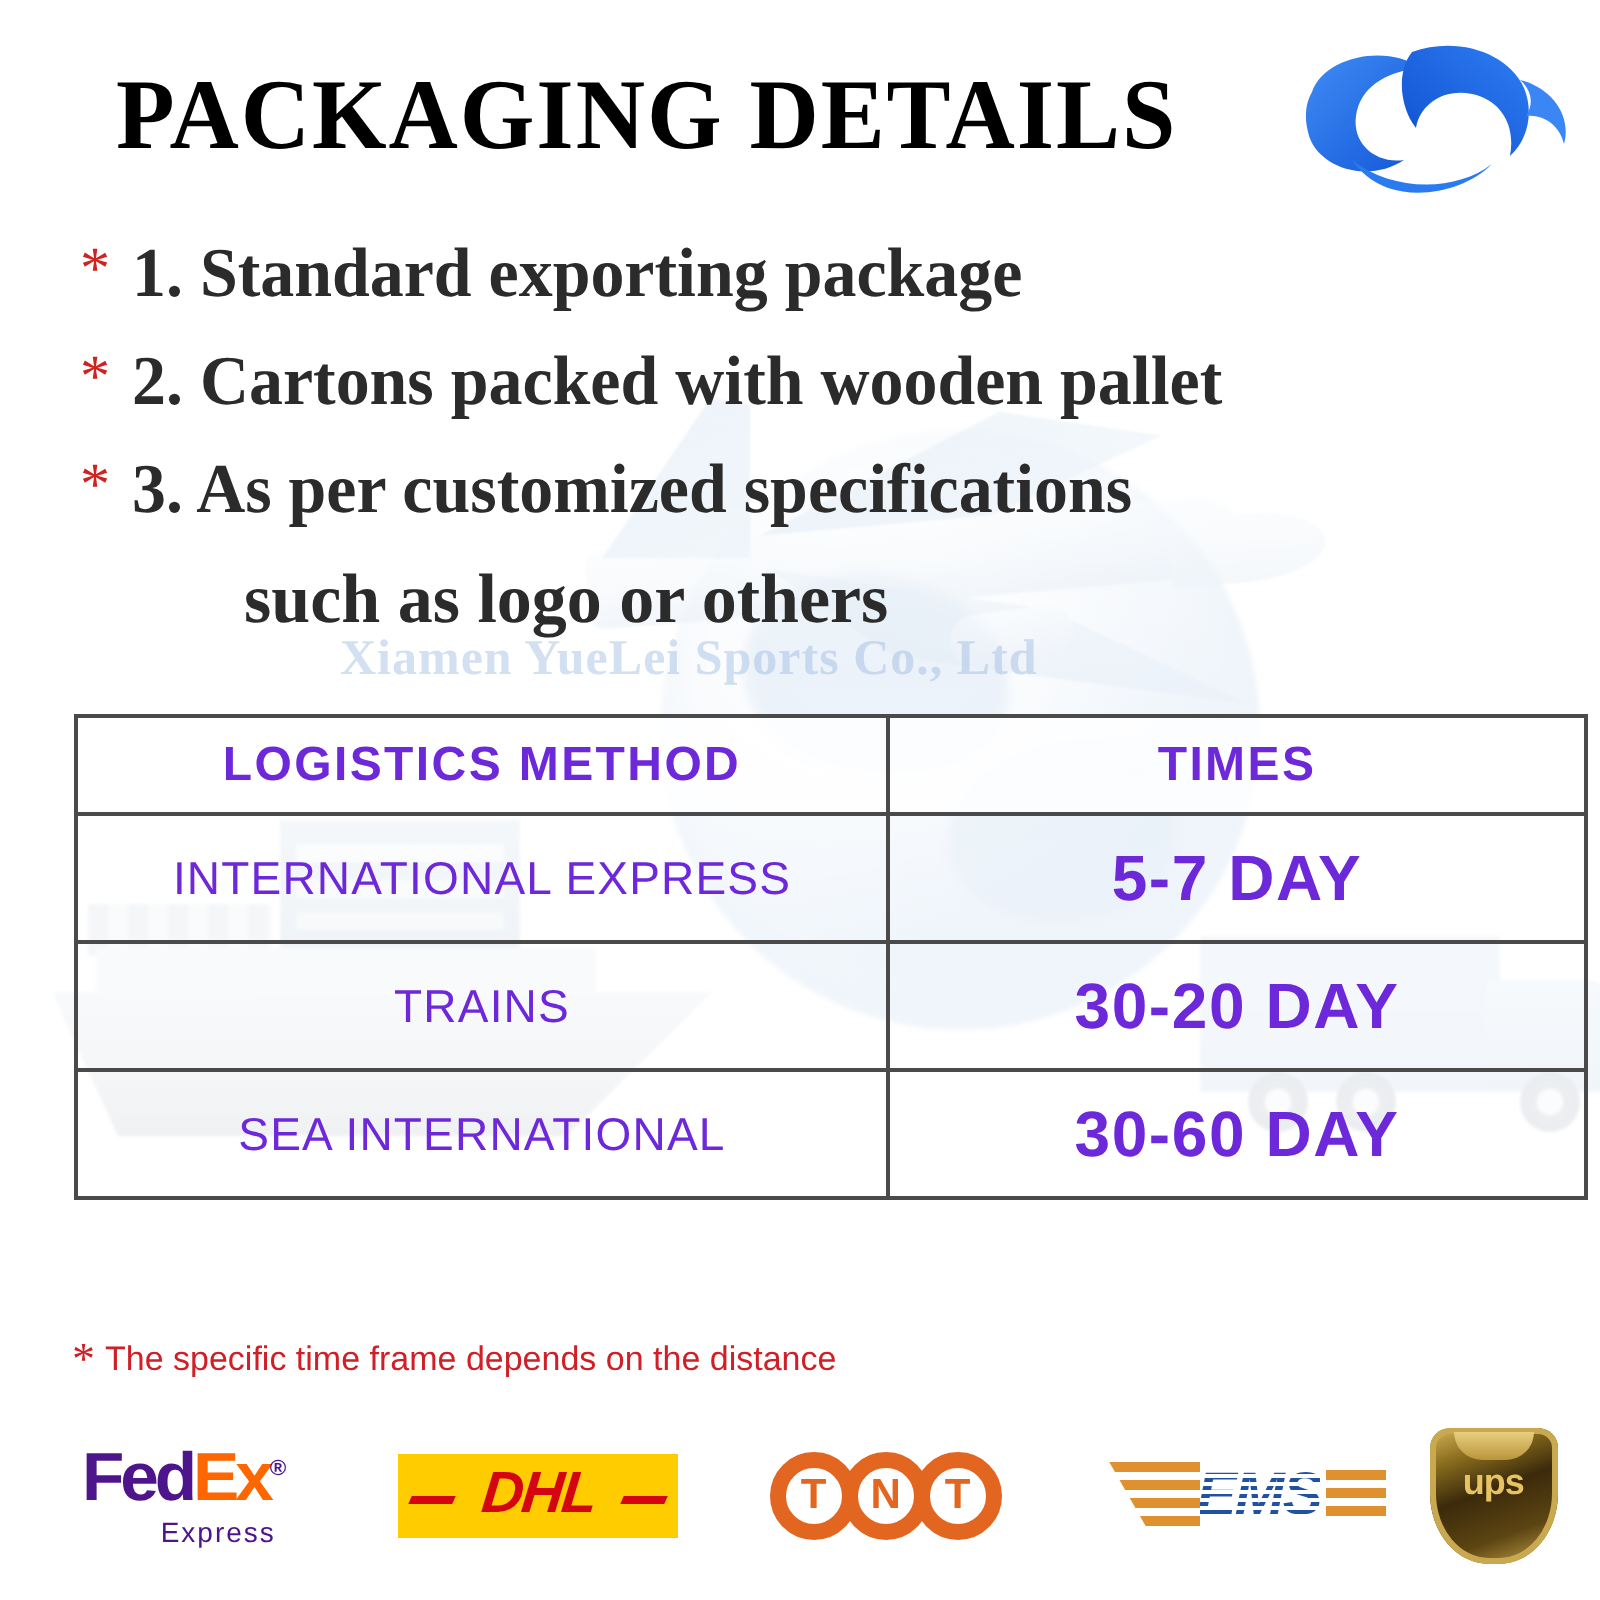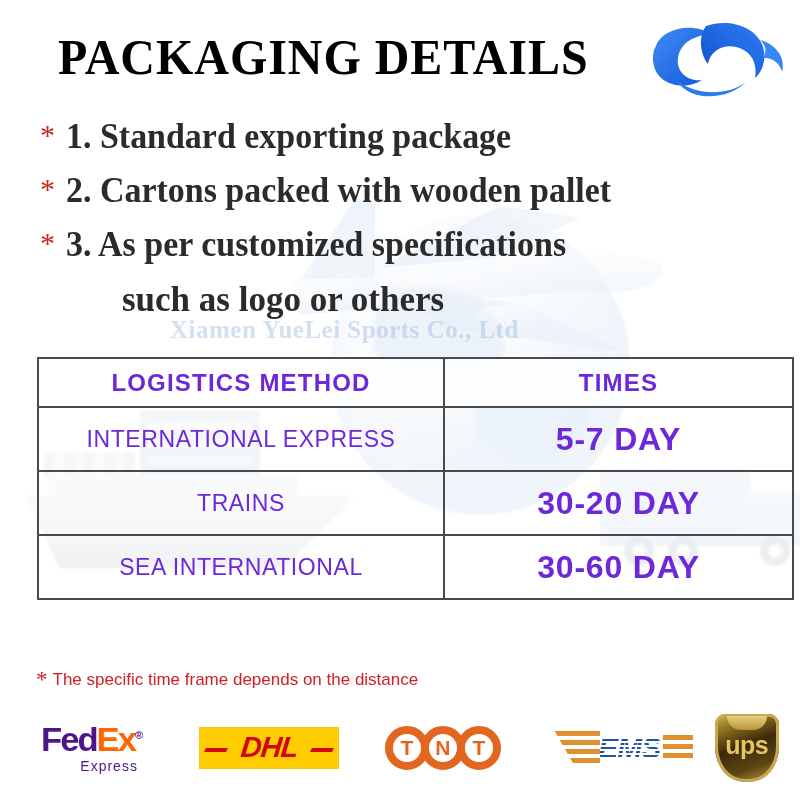--- a/index.html
+++ b/index.html
@@ -445,21 +445,21 @@
     width: 64px; height: 68px;
     background: linear-gradient(160deg,#d7b65a 0%, #8a6d1e 22%, #3b2a0b 46%, #5d4512 74%, #c6a54d 100%);
     border-radius: 10px 10px 46% 46% / 10px 10px 52% 52%;
     display: flex; align-items: flex-start; justify-content: center;
     position: relative;
     box-shadow: inset 0 0 0 3px #c9a94f;
   }
   .ups-word {
     font-family: "Liberation Sans", sans-serif;
     font-weight: bold;
-    font-size: 25px;
+    font-size: 18px;
     color: #e6c463;
     margin-top: 17px;
     letter-spacing: -.5px;
   }
   .ups-swoosh {
     position: absolute;
     top: 2px; left: 12px;
     width: 40px; height: 14px;
     border-radius: 0 0 20px 20px;
     background: linear-gradient(180deg,#e8cf7e,#b9953c);

